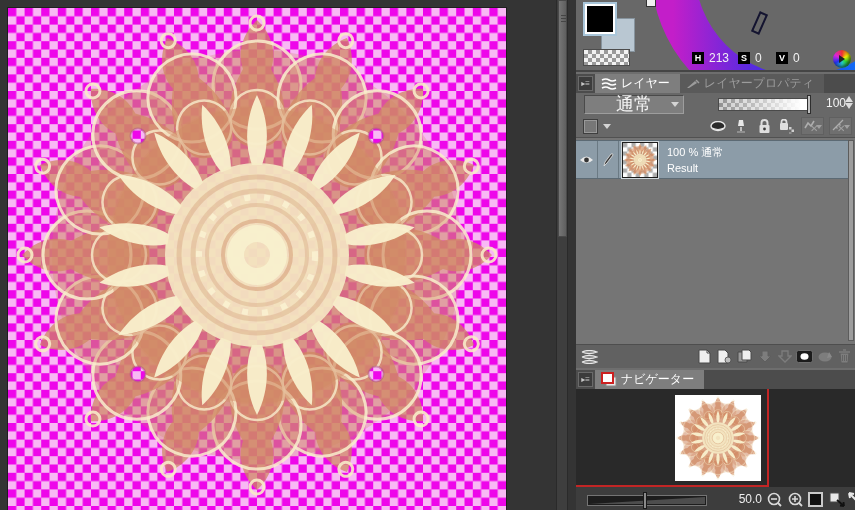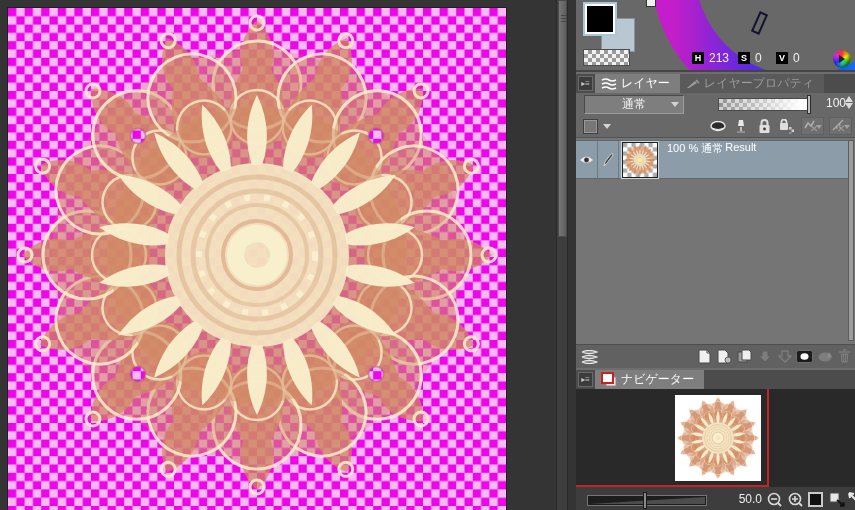--- a/index.html
+++ b/index.html
@@ -45,21 +45,21 @@
   .tabbar { position:absolute; left:0; width:279px; height:19px; background:#4c4c4c; display:flex; align-items:flex-end; }
   .menu-btn { width:15px; height:15px; margin:0 2px 2px 2px; background:#3c3c3c; border:1px solid #6a6a6a; color:#c8c8c8; font-size:8px; line-height:13px; text-align:center; }
   .tab { height:19px; display:flex; align-items:center; gap:4px; padding:0 10px 0 6px; font-size:12px; }
   .tab.active { background:#7e7e7e; color:#fff;align-items:center; }
   .tab.inactive { background:#5a5a5a; color:#9c9c9c;padding-left:6px; }
 
   
   #layer-panel { position:absolute; left:0; top:74px; width:279px; height:294px; background:#686868; }
   #layer-tabbar { top:0; }
   #blend-row { position:absolute; left:0; top:19px; width:279px; height:23px; background:#686868; }
-  #blend-select { position:absolute; left:8px; top:2px; width:100px; height:19px; background:#7e7e7e; border-top:1px solid #4a4a4a; border-left:1px solid #4a4a4a; border-bottom:1px solid #9d9d9d; border-right:1px solid #9d9d9d; color:#f4f4f4; font-size:12px; text-align:center; line-height:17px; }
+  #blend-select { position:absolute; left:8px; top:2px; width:100px; height:19px; background:#7e7e7e; border-top:1px solid #4a4a4a; border-left:1px solid #4a4a4a; border-bottom:1px solid #9d9d9d; border-right:1px solid #9d9d9d; color:#f4f4f4; font-size:18px; text-align:center; line-height:17px; }
   #blend-select .caret { position:absolute; right:4px; top:6px; width:0; height:0; border-left:4px solid transparent; border-right:4px solid transparent; border-top:5px solid #d4d4d4; }
   #opacity-slider { position:absolute; left:142px; top:5px; width:92px; height:13px; border:1px solid #4a4a4a;
     background-image:
       linear-gradient(to right, rgba(255,255,255,0), #ffffff 92%),
       linear-gradient(45deg,#909090 25%,transparent 25%,transparent 75%,#909090 75%),
       linear-gradient(45deg,#909090 25%,#cfcfcf 25%,#cfcfcf 75%,#909090 75%);
     background-size:100% 100%,8px 8px,8px 8px; background-position:0 0,0 0,4px 4px; }
   #opacity-slider .handle { position:absolute; right:-2px; top:-4px; width:4px; height:19px; background:#bfbfbf; border:1px solid #2e2e2e; }
   #opacity-value { position:absolute; left:238px; top:3px; width:32px; color:#f4f4f4; font-size:12px; text-align:right; }
   #opacity-spin { position:absolute; right:2px; top:3px; display:flex; flex-direction:column; gap:1px; }
@@ -76,21 +76,21 @@
   .ic-combo .x { position:absolute; left:3px; top:3px; color:#cfcfcf; font-size:10px; font-weight:bold; }
   .ic-combo .caret { position:absolute; right:1px; top:7px; width:0; height:0; border-left:3px solid transparent; border-right:3px solid transparent; border-top:4px solid #cfcfcf; }
 
   #layer-list { position:absolute; left:0; top:63px; width:279px; height:207px; background:#757575; border-top:1px solid #515151; }
   #layer-row { position:absolute; left:0; top:2px; width:272px; height:39px; background:#8c9ca8; display:flex; align-items:stretch; border-top:1px solid #5c6a74; border-bottom:1px solid #5c6a74; }
   .cell { display:flex; align-items:center; justify-content:center; }
   .cell.eye { width:22px; border-right:1px solid #6b7a84; }
   .cell.pen { width:21px; border-right:1px solid #6b7a84; }
   .cell.thumb { width:42px; }
   #layer-thumb { width:36px; height:36px; border:1px solid #1c1c1c; box-shadow:0 0 0 1px #cfd6da; background:#fff; }
-  .layer-text { display:flex; flex-direction:row; justify-content:center; gap:2px; padding-left:6px; color:#fff; font-size:11px; }
+  .layer-text { display:flex; flex-direction:column; justify-content:center; gap:2px; padding-left:6px; color:#fff; font-size:11px; }
   #list-scroll { position:absolute; right:1px; top:2px; width:6px; height:201px; background:#9d9d9d; border:1px solid #5c5c5c; }
   #layer-toolbar { position:absolute; left:0; top:270px; width:279px; height:24px; background:#616161; border-top:1px solid #4e4e4e; display:flex; align-items:center; }
   #layer-toolbar .stack { margin-left:4px; }
   #layer-toolbar .spacer { flex:1; }
   .tb-ic { width:19px; height:19px; display:flex; align-items:center; justify-content:center; margin-right:1px; }
   .dim { opacity:.45; }
 
   
   #nav-panel { position:absolute; left:0; top:370px; width:279px; height:140px; background:#4c4c4c; }
   #nav-tabbar { top:0; }

